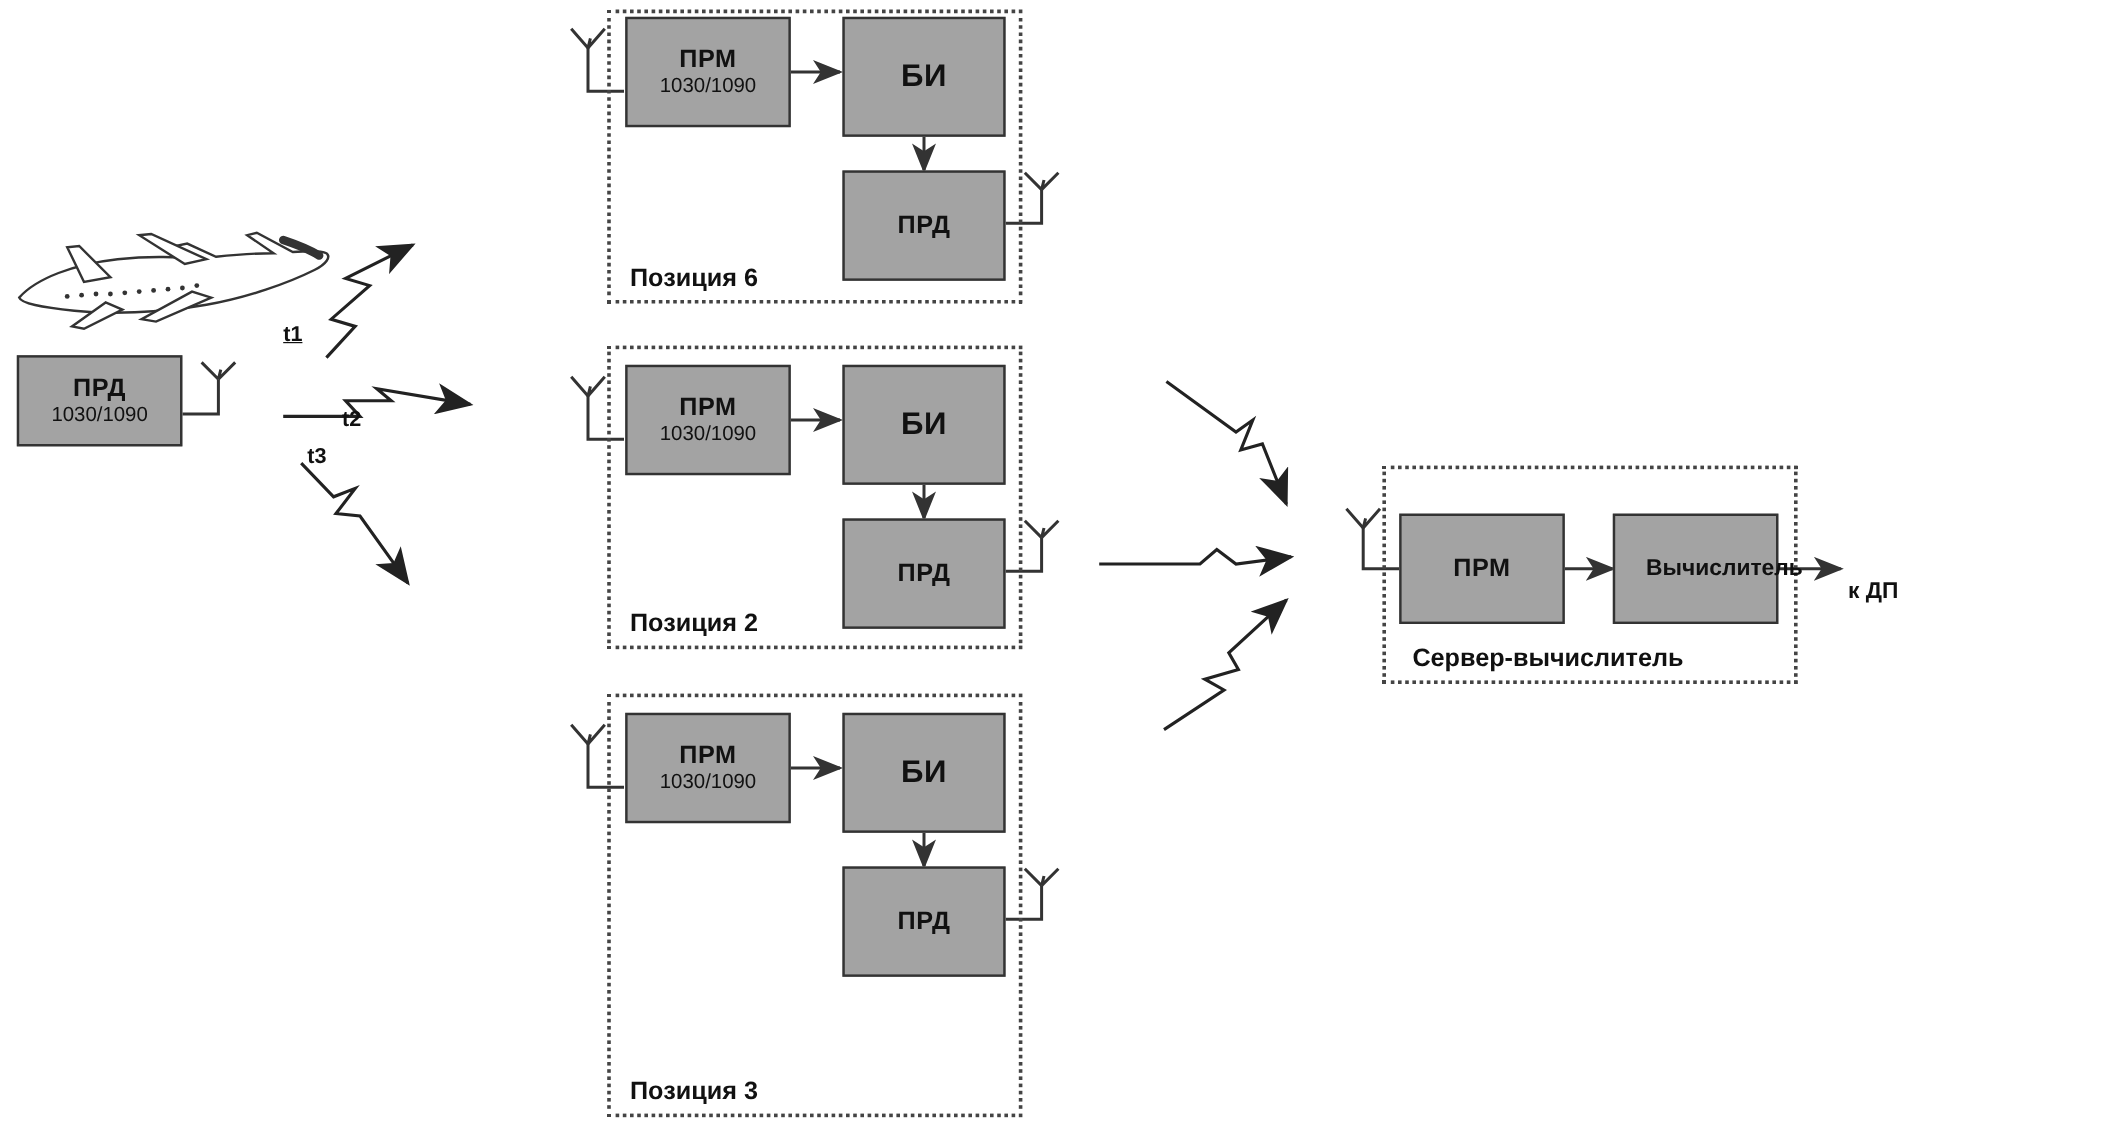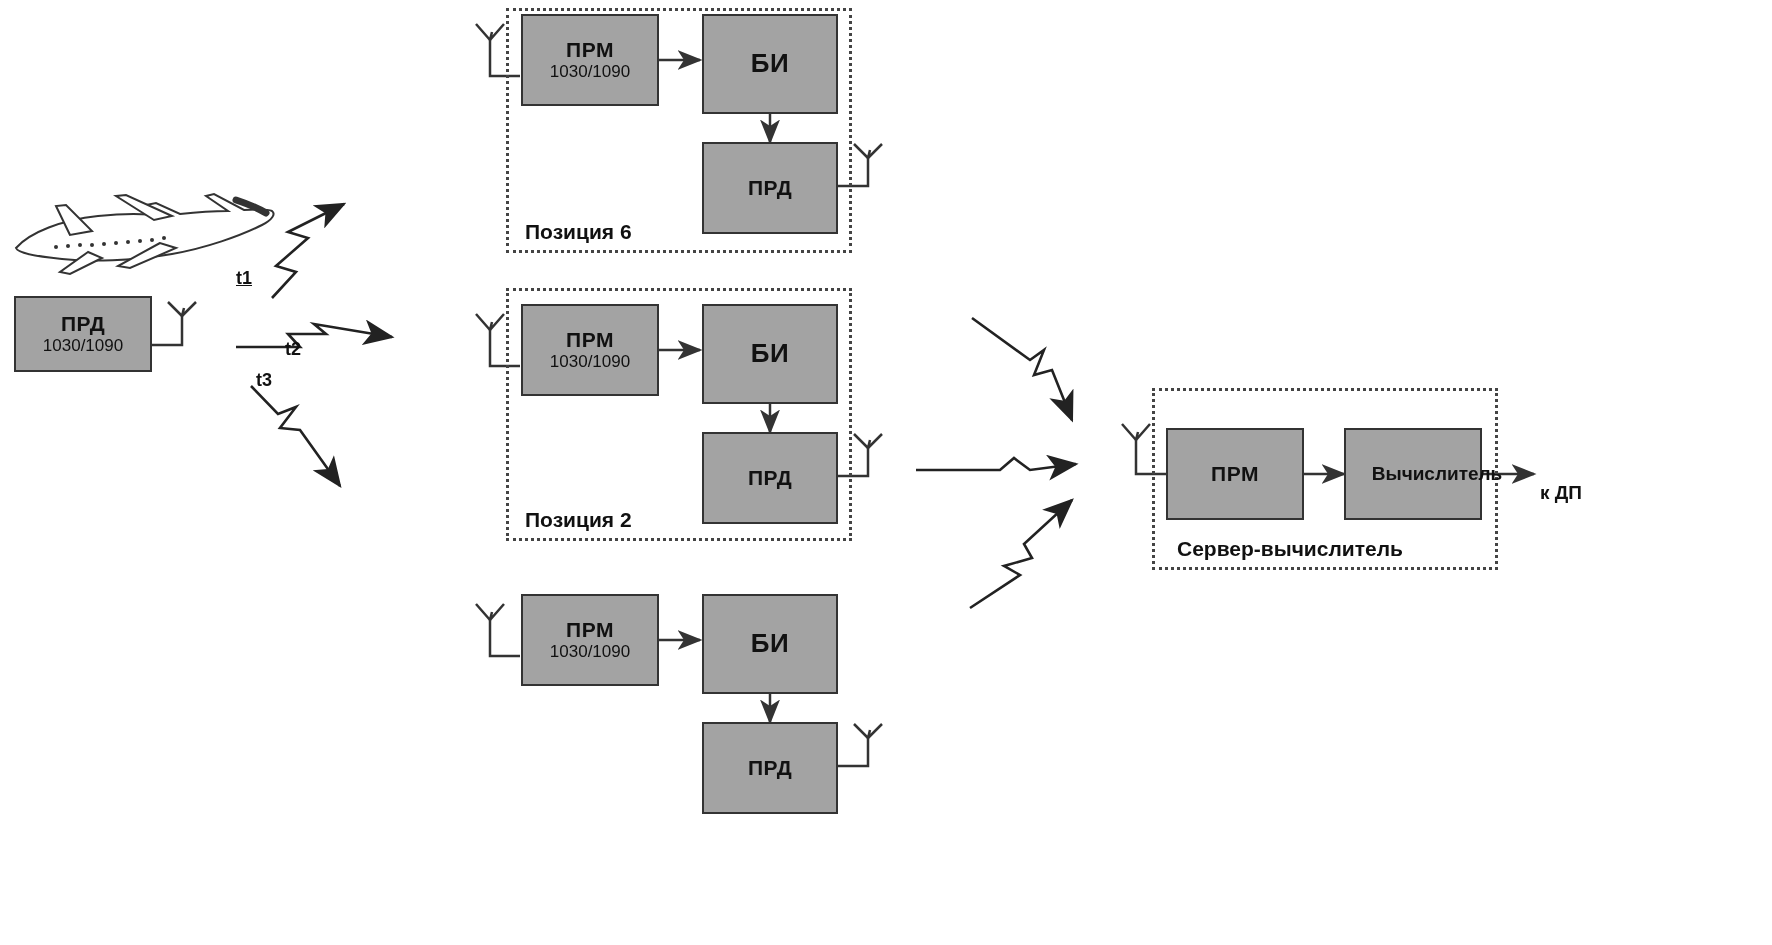--- a/index.html
+++ b/index.html
@@ -157,20 +157,23 @@
     <div class="l1">ПРМ</div>
     <div class="l2">1030/1090</div>
   </div>
   <div class="box big" style="left:702px;top:304px;width:136px;height:100px;">
     <div class="l1">БИ</div>
   </div>
   <div class="box" style="left:702px;top:432px;width:136px;height:92px;">
     <div class="l1">ПРД</div>
   </div>
 
+  <div class="group" style="left:506px;top:578px;width:346px;height:353px;">
+    <div class="grp-label" style="left:16px;bottom:6px;">Позиция 3</div>
+  </div>
   <div class="box" style="left:521px;top:594px;width:138px;height:92px;">
     <div class="l1">ПРМ</div>
     <div class="l2">1030/1090</div>
   </div>
   <div class="box big" style="left:702px;top:594px;width:136px;height:100px;">
     <div class="l1">БИ</div>
   </div>
   <div class="box" style="left:702px;top:722px;width:136px;height:92px;">
     <div class="l1">ПРД</div>
   </div>

